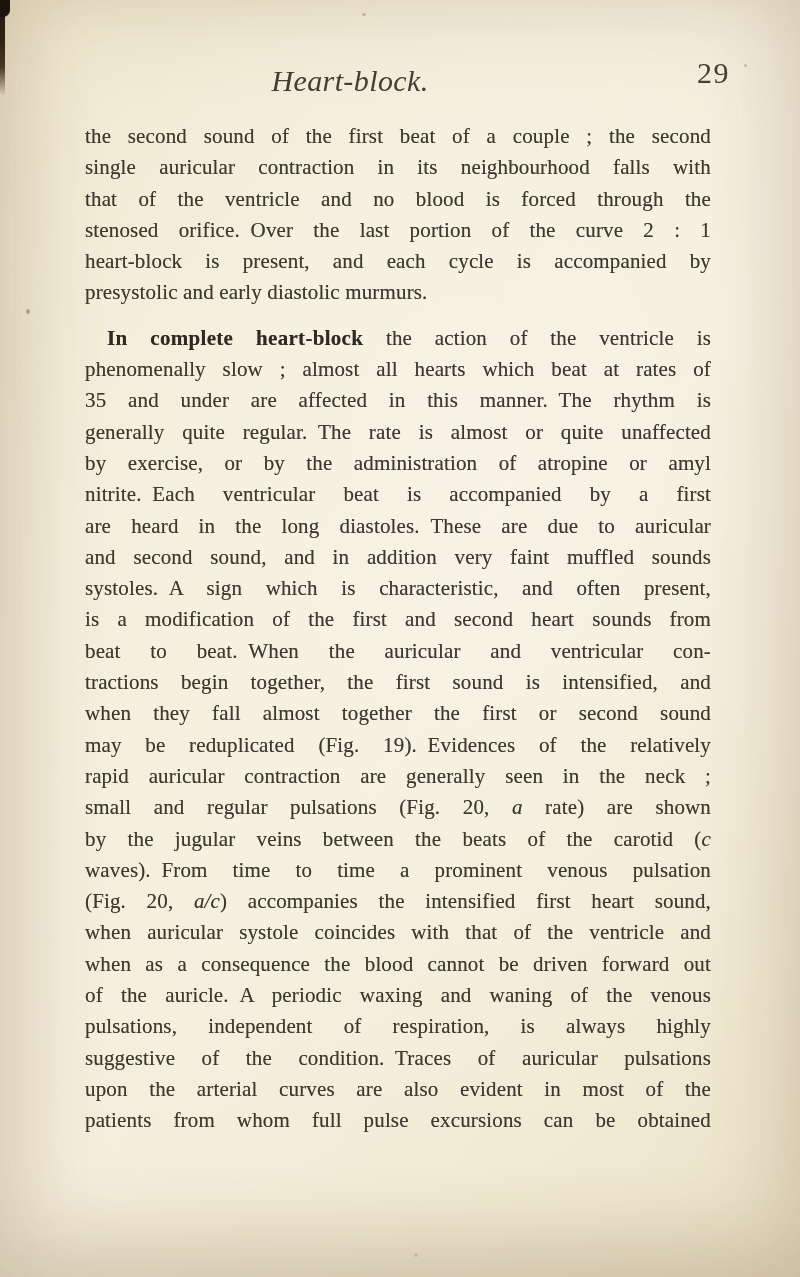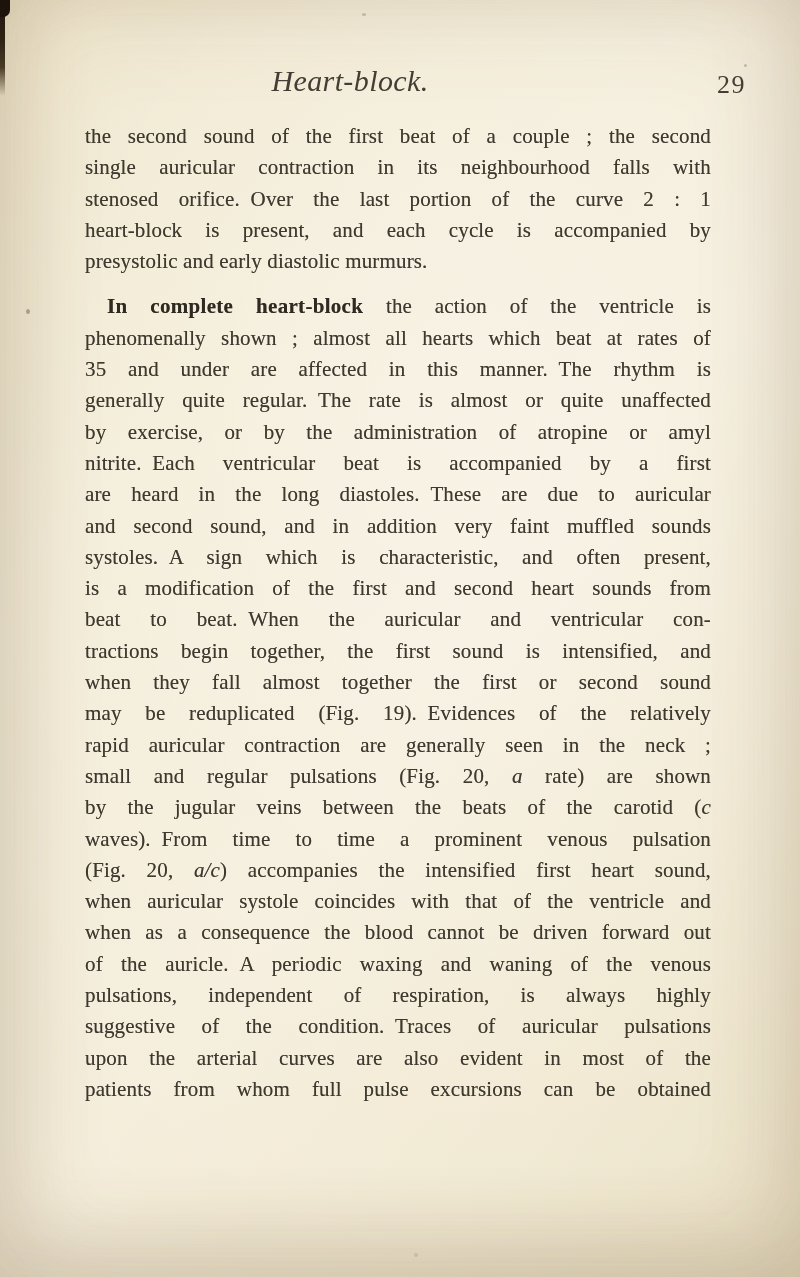--- a/index.html
+++ b/index.html
@@ -32,22 +32,22 @@
     background: #1c130c;
     border-radius: 0 0 7px 0;
   }
   .running-header { position: absolute; top: 0; left: 0; width: 100%; height: 100px; }
   .running-title {
     position: absolute; top: 64px; left: 350px; transform: translateX(-50%);
     font-style: italic; font-size: 30px; letter-spacing: 0.4px;
     color: #433d33;
   }
   .page-number {
-    position: absolute; top: 70px; left: 697px;
-    font-size: 26px; letter-spacing: 1.5px; color: #443e34; margin-left: 20px;
+    position: absolute; top: 56px; left: 697px;
+    font-size: 30px; letter-spacing: 1.5px; color: #443e34;
   }
   .text-block {
     position: absolute; left: 85px; top: 121px; width: 626px;
     color: #3e392f; font-size: 21px; letter-spacing: 0.15px;
     text-shadow: 0 0 0.5px rgba(62, 57, 47, 0.55);
   }
   .para.indent .line:first-child { text-indent: 22px; margin-top: 12px; }
   .para + .para { margin-top: 14px; }
   .line {
     height: 31.3px; line-height: 31.3px;
@@ -73,27 +73,28 @@
 
   <header class="running-header">
     <span class="running-title">Heart-block.</span>
     <span class="page-number">29</span>
   </header>
 
   <main class="text-block" id="text-block">
       <div class="para">
         <div class="line j"><span>the second sound of the first beat of a couple ; the second</span></div>
         <div class="line j"><span>single auricular contraction in its neighbourhood falls with</span></div>
+        <div class="line j"><span>that of the ventricle and no blood is forced through the</span></div>
         <div class="line j"><span>stenosed orifice. Over the last portion of the curve 2 : 1</span></div>
         <div class="line j"><span>heart-block is present, and each cycle is accompanied by</span></div>
         <div class="line"><span>presystolic and early diastolic murmurs.</span></div>
       </div>
       <div class="para indent">
         <div class="line j"><span class="b">In complete heart-block</span><span> the action of the ventricle is</span></div>
-        <div class="line j"><span>phenomenally shown ; almost all hearts which beat at rates of</span></div>
+        <div class="line j"><span>phenomenally slow ; almost all hearts which beat at rates of</span></div>
         <div class="line j"><span>35 and under are affected in this manner. The rhythm is</span></div>
         <div class="line j"><span>generally quite regular. The rate is almost or quite unaffected</span></div>
         <div class="line j"><span>by exercise, or by the administration of atropine or amyl</span></div>
         <div class="line j"><span>nitrite. Each ventricular beat is accompanied by a first</span></div>
         <div class="line j"><span>are heard in the long diastoles. These are due to auricular</span></div>
         <div class="line j"><span>and second sound, and in addition very faint muffled sounds</span></div>
         <div class="line j"><span>systoles. A sign which is characteristic, and often present,</span></div>
         <div class="line j"><span>is a modification of the first and second heart sounds from</span></div>
         <div class="line j"><span>beat to beat. When the auricular and ventricular con-</span></div>
         <div class="line j"><span>tractions begin together, the first sound is intensified, and</span></div>

